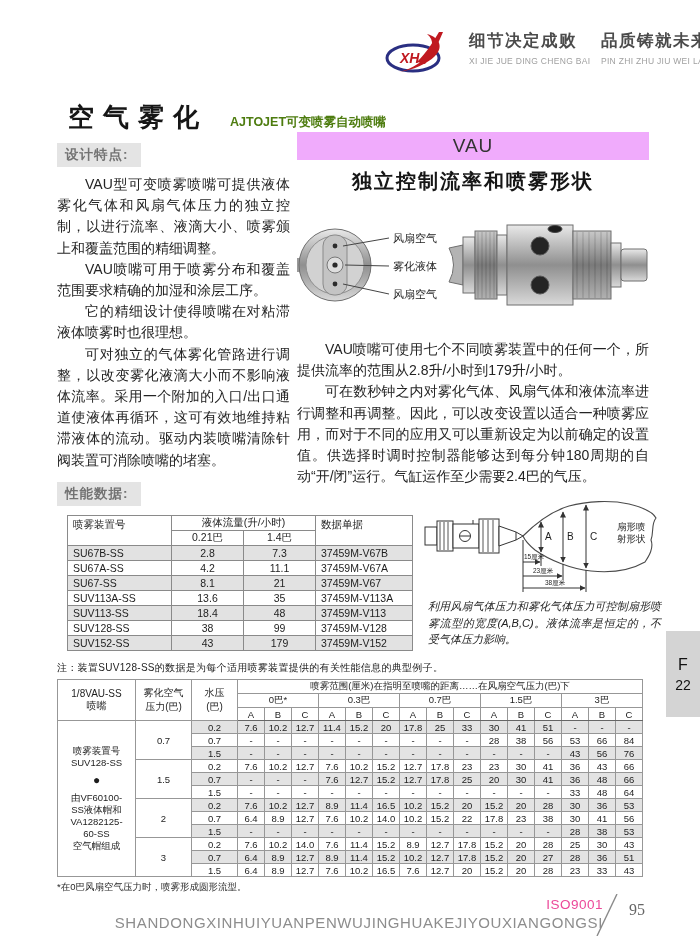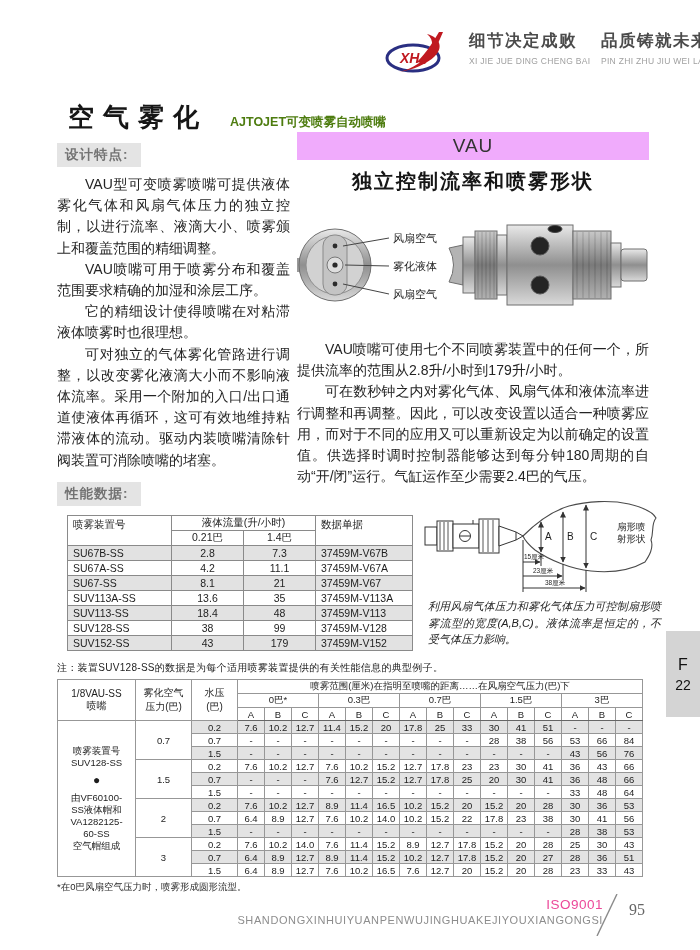--- a/index.html
+++ b/index.html
@@ -63,21 +63,21 @@
   .pre { white-space:pre-line; }
   .spray-footnote { position:absolute; left:57px; top:881px; font-size:9.5px; color:#2a2a2a; }
   
   .side-tab { position:absolute; left:666px; top:631px; width:34px; height:86px; background:#d4d4d4;
     display:flex; flex-direction:column; align-items:center; justify-content:center; gap:3px; color:#111; }
   .side-tab .tl1 { font-size:16px; }
   .side-tab .tl2 { font-size:14px; }
   
   .footer { position:absolute; right:55px; top:897px; text-align:right; }
   .footer .iso { display:block; font-size:13.5px; color:#ec4899; margin-right:42px; letter-spacing:0.5px; }
-  .footer .company { display:block; font-size:11px; color:#8d8d8d; letter-spacing:0.6px; margin-top:2px; margin-right:42px; }
+  .footer .company { display:block; font-size:15px; color:#8d8d8d; letter-spacing:0.6px; margin-top:2px; margin-right:42px; }
   .footer .slash { position:absolute; right:26px; top:-3px; }
   .footer .pagenum { position:absolute; right:0; top:4px; font-family:"Liberation Serif","DejaVu Serif",serif;
     font-size:16px; color:#666; }
 </style>
 </head>
 <body>
 
 <div class="page">
 
   <div class="brand">

